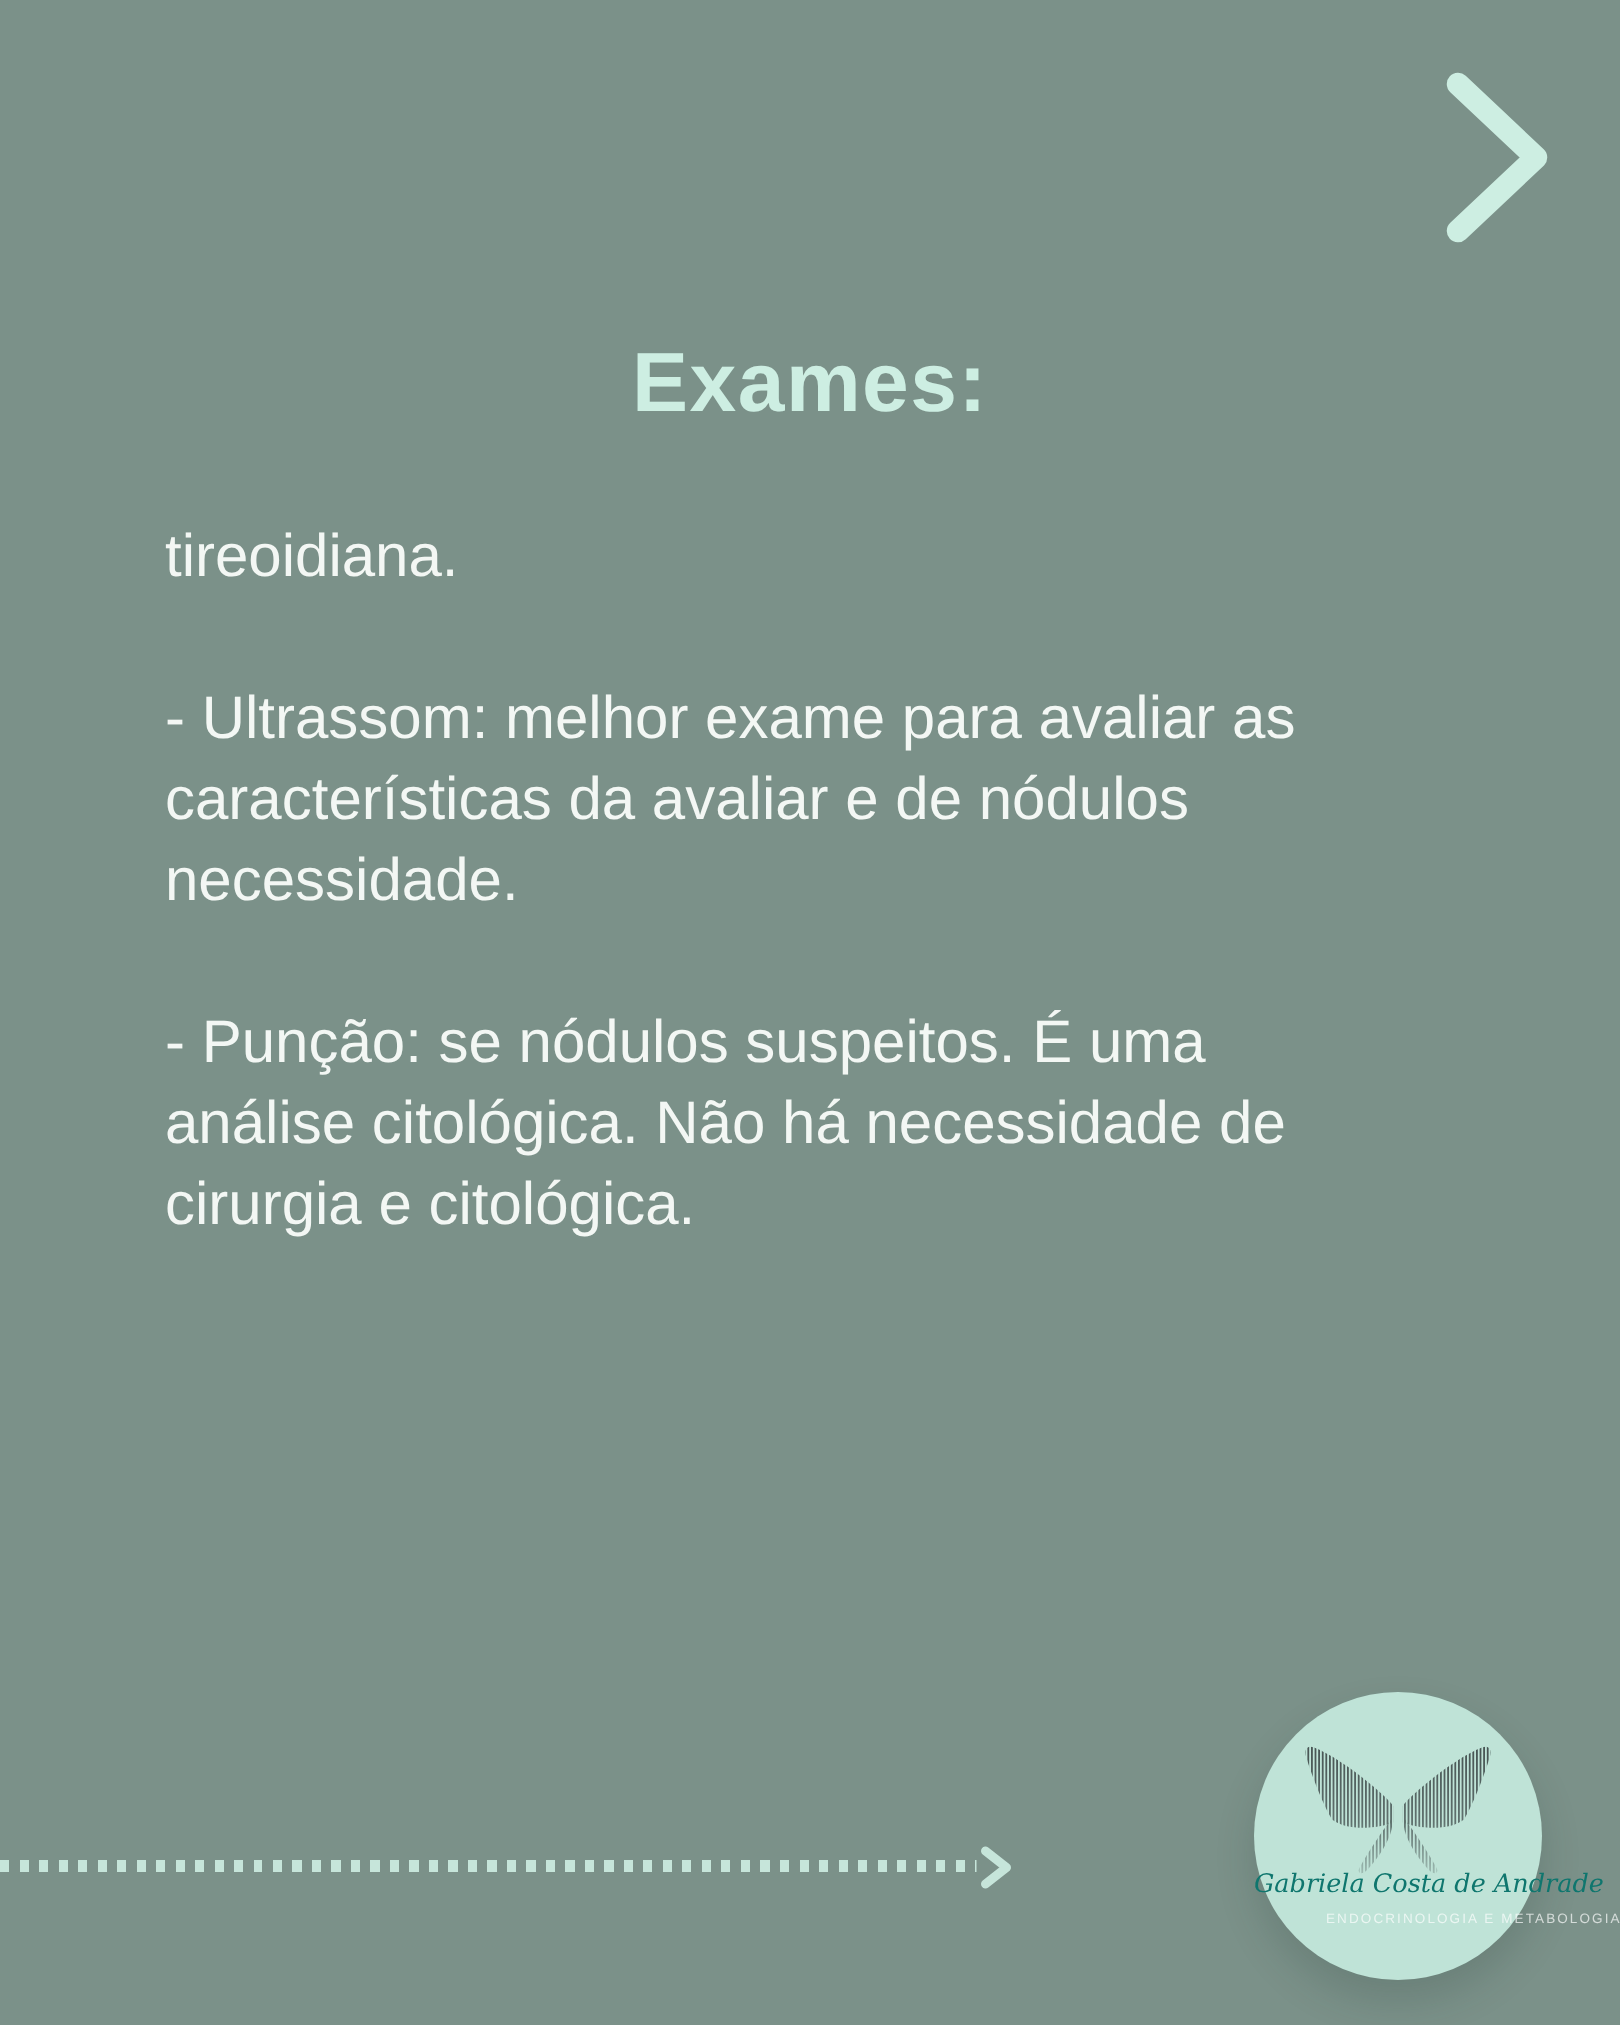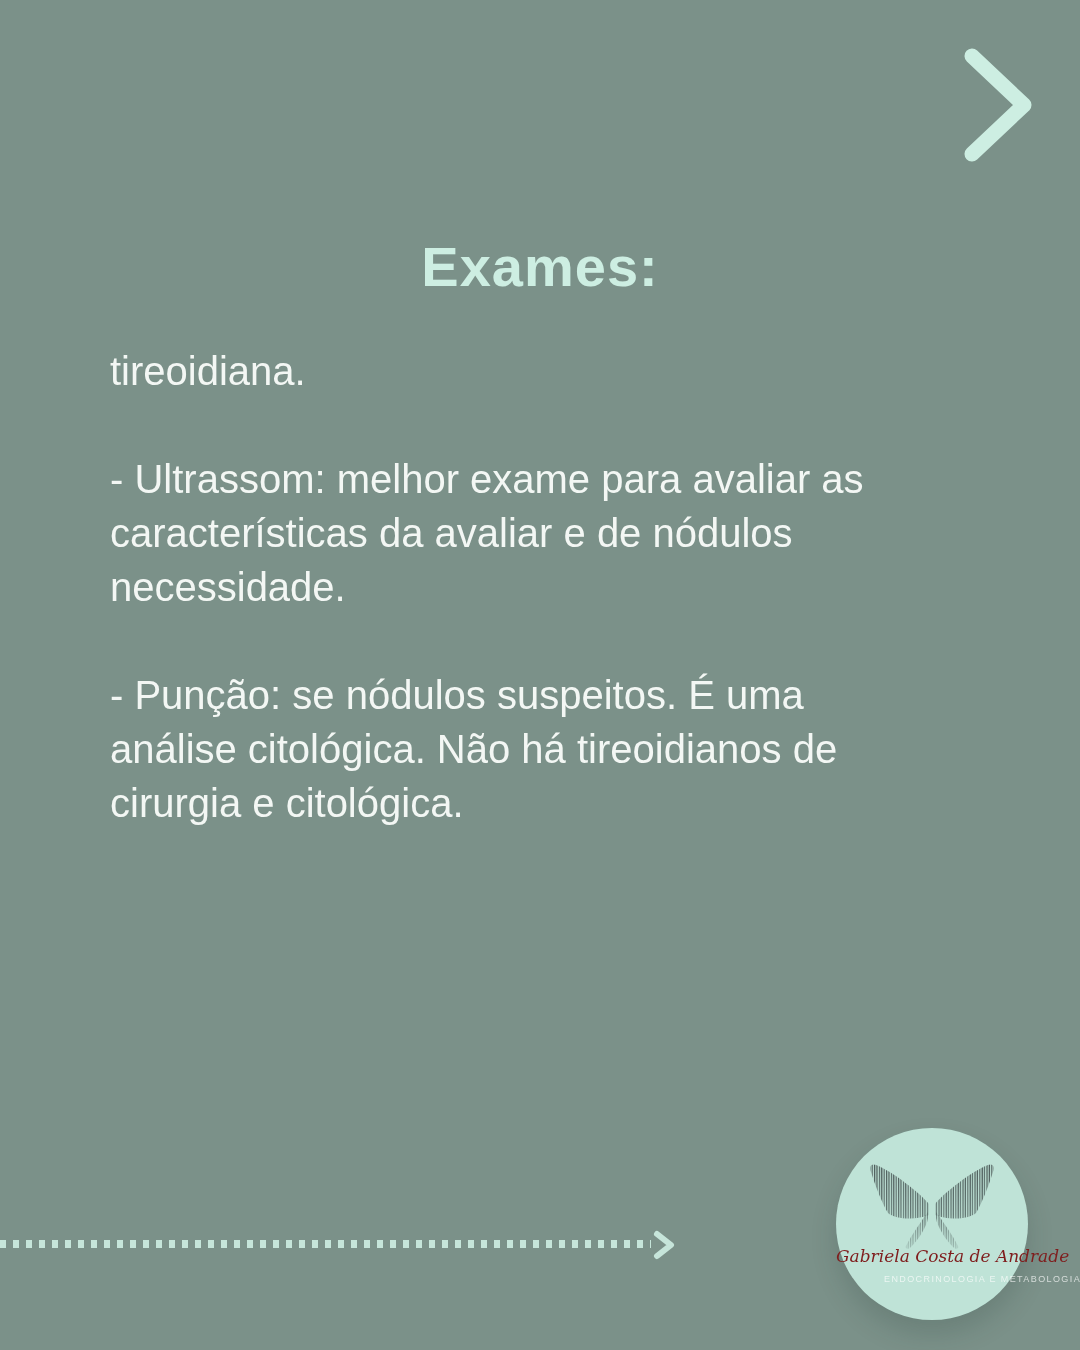--- a/index.html
+++ b/index.html
@@ -10,21 +10,21 @@
     overflow:hidden;
     font-family:"Liberation Sans", sans-serif;
   }
   .next-arrow{
     position:absolute;
     left:958px;top:48px;
     width:82px;height:114px;
   }
   .page-title{
     position:absolute;
-    left:0;top:234px;
+    left:0;top:222px;
     width:1080px;
     margin:0;
     text-align:center;
     font-size:56px;
     font-weight:bold;
     letter-spacing:1px;
     color:#cdeee2;
   }
   .body-text{
     position:absolute;
@@ -63,21 +63,21 @@
     width:140px;height:88px;
   }
   .logo-name{
     position:absolute;
     left:0;top:118px;
     width:192px;
     text-align:center;
     font-family:"DejaVu Serif", serif;
     font-style:italic;
     font-size:17px;
-    color:#7f1d1d;
+    color:#0f766e;
     white-space:nowrap;
   }
   .logo-subtitle{
     position:absolute;
     left:0;top:146px;
     width:192px;
     text-align:center;
     font-size:9px;
     letter-spacing:1.4px;
     color:rgba(255,255,255,0.68);
@@ -100,21 +100,21 @@
     <div class="paragraph">
       <div class="line">tireoidiana.</div>
     </div>
     <div class="paragraph">
       <div class="line">- Ultrassom: melhor exame para avaliar as</div>
       <div class="line">características da avaliar e de nódulos</div>
       <div class="line">necessidade.</div>
     </div>
     <div class="paragraph">
       <div class="line">- Punção: se nódulos suspeitos. É uma</div>
-      <div class="line">análise citológica. Não há tireoidianos de</div>
+      <div class="line">análise citológica. Não há necessidade de</div>
       <div class="line">cirurgia e citológica.</div>
     </div>
   </div>
 
   <div class="dotted-line"></div>
   <svg class="dotted-arrow-head" viewBox="0 0 26 32">
     <polyline points="5,5 19,16 5,27" fill="none" stroke="#c6e5da" stroke-width="6" stroke-linecap="round" stroke-linejoin="round"></polyline>
   </svg>
 
   <div class="logo-circle">

